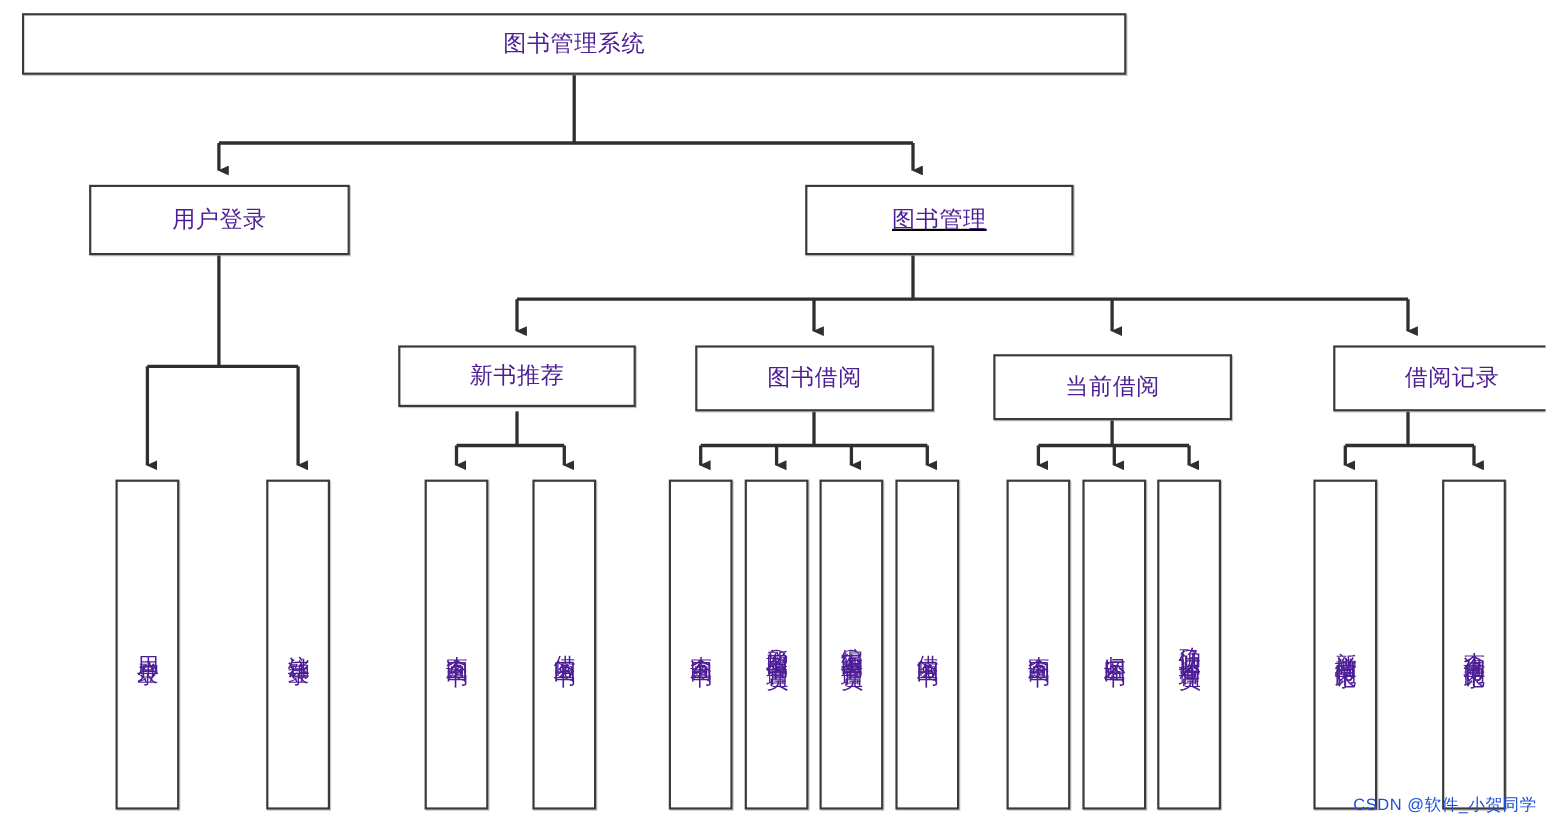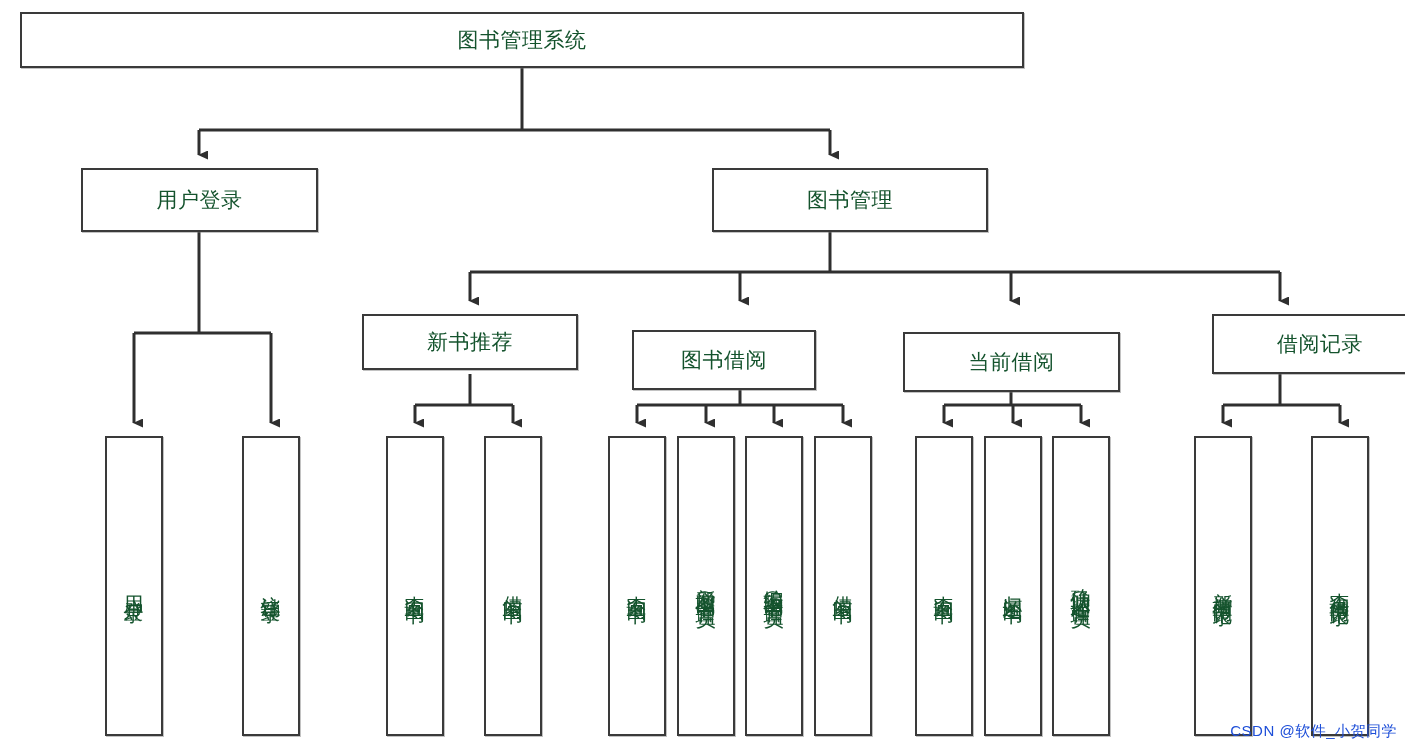--- a/index.html
+++ b/index.html
@@ -14,21 +14,21 @@
 
   .node-box{
     position:absolute;
     background:#ffffff;
     border:2px solid #3a3a3a;
     box-sizing:border-box;
     display:flex;align-items:center;justify-content:center;
     box-shadow:1px 1px 0 rgba(120,120,120,.45);
   }
   .node-label{
-    color:#14532d;
+    color:#4c1d95;
     font-size:21px;
     line-height:1.08;
     letter-spacing:.5px;
     white-space:nowrap;
     user-select:none;
   }
   .node-box.leaf .node-label{
     writing-mode:vertical-rl;
     text-orientation:upright;
     font-size:20px;
@@ -118,33 +118,33 @@
   </svg>
 
   <div class="node-box root" style="left:20px;top:12px;width:1004px;height:56px;">
     <span class="node-label">图书管理系统</span>
   </div>
 
   <div class="node-box" style="left:81px;top:168px;width:237px;height:64px;">
     <span class="node-label">用户登录</span>
   </div>
 
-  <div class="node-box" style="left:712px;top:168px;width:276px;height:64px;">
+  <div class="node-box" style="left:732px;top:168px;width:244px;height:64px;text-decoration:underline;">
     <span class="node-label">图书管理</span>
   </div>
 
   <div class="node-box" style="left:362px;top:314px;width:216px;height:56px;">
     <span class="node-label">新书推荐</span>
   </div>
 
-  <div class="node-box" style="left:632px;top:330px;width:184px;height:60px;">
+  <div class="node-box" style="left:632px;top:314px;width:217px;height:60px;">
     <span class="node-label">图书借阅</span>
   </div>
 
-  <div class="node-box" style="left:903px;top:332px;width:217px;height:60px;">
+  <div class="node-box" style="left:903px;top:322px;width:217px;height:60px;">
     <span class="node-label">当前借阅</span>
   </div>
 
   <div class="node-box" style="left:1172px;top:314px;width:216px;height:60px;margin-left:40px;">
     <span class="node-label">借阅记录</span>
   </div>
 
   <div class="node-box leaf" style="left:105px;top:436px;width:58px;height:300px;">
     <span class="node-label">用户登录</span>
   </div>

